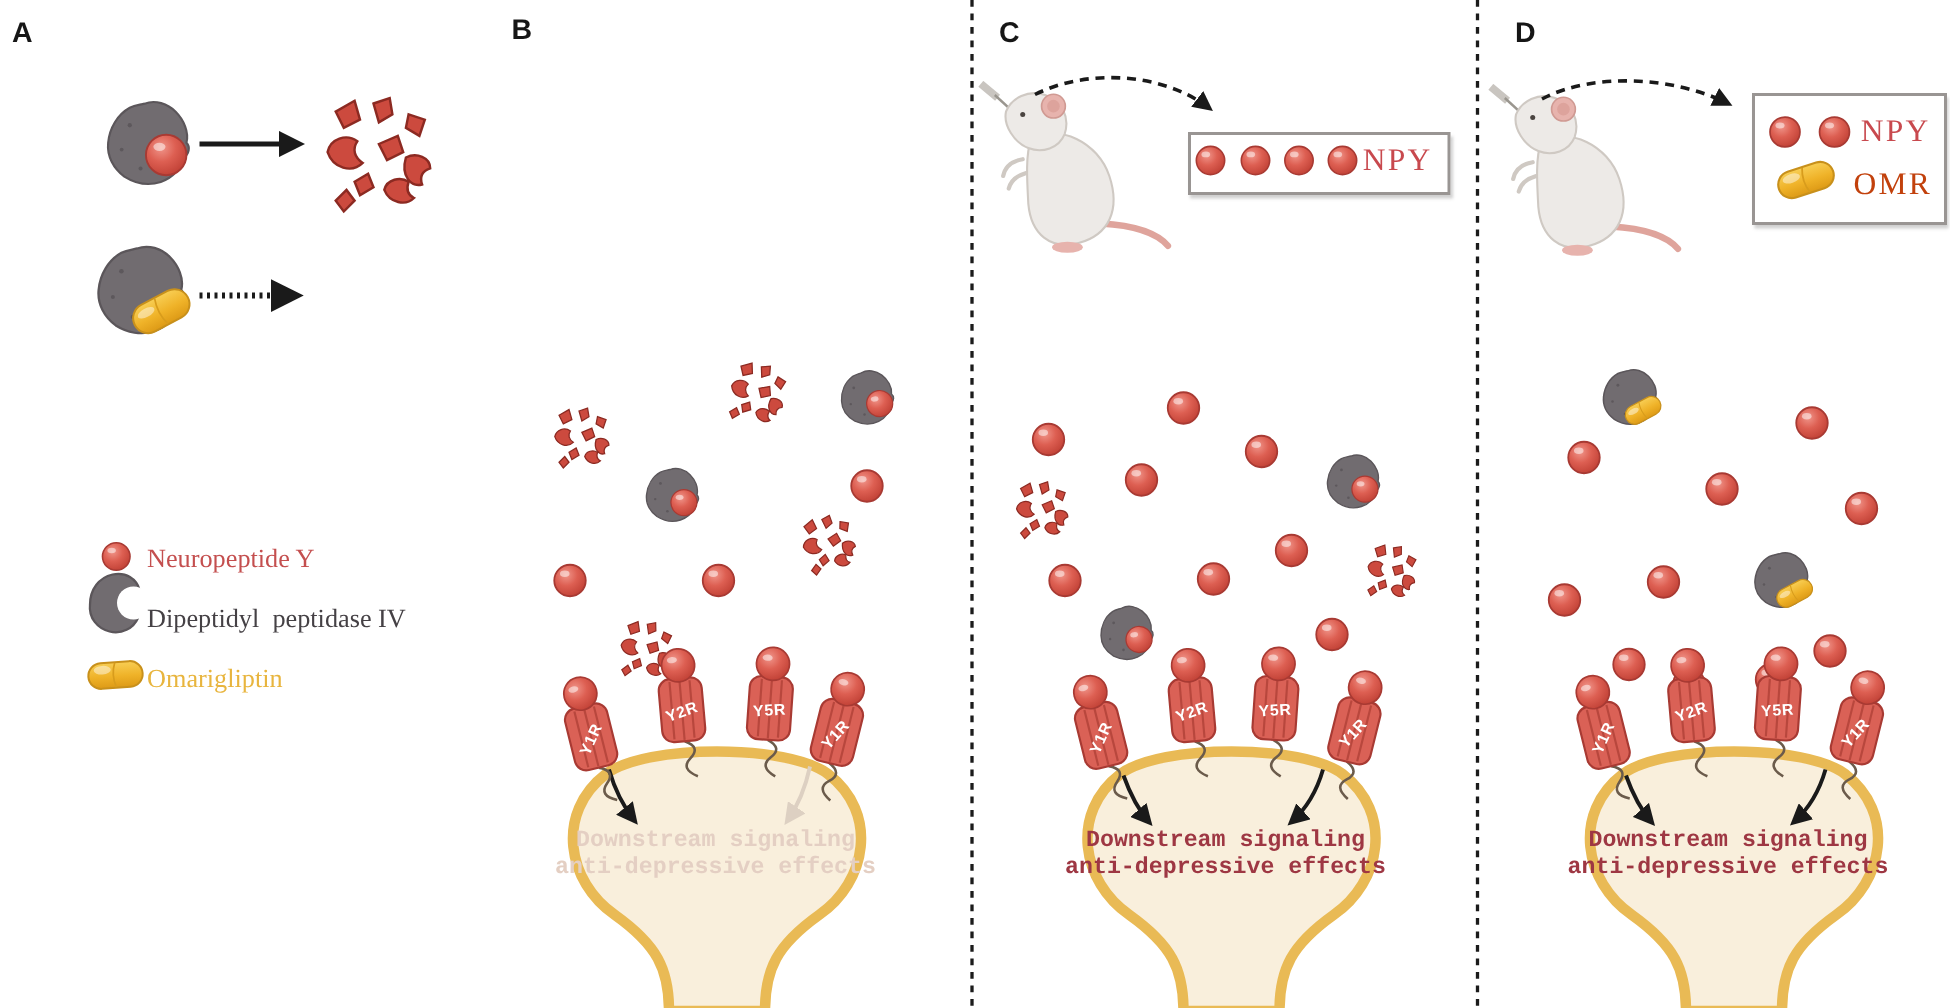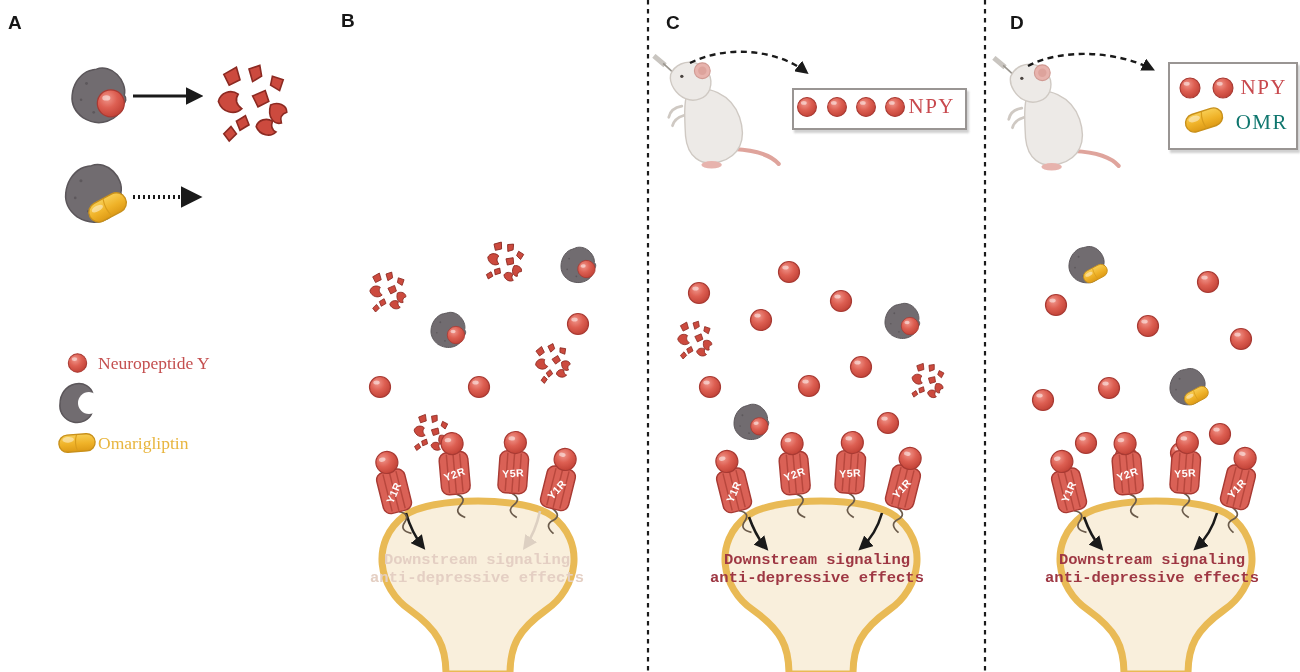--- a/index.html
+++ b/index.html
@@ -3,42 +3,42 @@
 <meta charset="utf-8">
 <style>
   html,body{margin:0;padding:0;background:#fff;}
   #canvas{
     position:relative;width:1300px;height:672px;background:#ffffff;
     font-family:"Liberation Sans", sans-serif;overflow:hidden;
   }
   .panel-label{position:absolute;font-weight:bold;font-size:19px;color:#161616;z-index:7;}
   
   .legend{position:absolute;left:56px;top:343px;z-index:2;}
-  .legend-row{display:flex;align-items:center;height:40px;}
+  .legend-row{display:flex;align-items:flex-end;height:40px;}
   .legend-icon{width:42px;display:flex;justify-content:center;align-items:center;}
   .legend-label{font-family:"Liberation Serif", serif;font-size:17.5px;white-space:pre;}
   .legend-row.npy .legend-label{color:#c44f4f;}
   .legend-row.dpp .legend-label{color:#454145;}
   .legend-row.omr .legend-label{color:#e8b53e;}
   
   .bulb{position:absolute;top:478px;width:232px;height:196px;z-index:1;}
   .bulb svg{display:block;width:100%;height:100%;}
   
   .downstream{
     position:absolute;width:240px;text-align:center;z-index:5;
     font-family:Liberation Mono, monospace;font-weight:bold;
     font-size:15.5px;line-height:18px;color:#9e3743;
   }
   .downstream.muted{color:#e4cfc3;}
   
   .inj-box{position:absolute;background:#ffffff;border:2px solid #999593;
     box-shadow:1.5px 2.5px 2px rgba(120,120,120,.35);z-index:2;}
   .box-label{position:absolute;font-family:"Liberation Serif", serif;font-size:21px;letter-spacing:1.5px;}
   .box-label.npy{color:#c8494e;}
-  .box-label.omr{color:#0f766e;}
+  .box-label.omr{color:#c2410c;}
   
   .scene-item{position:absolute;z-index:3;pointer-events:none;}
   .scene-item svg{display:block;}
   .receptor{position:absolute;z-index:6;}
   .receptor svg{display:block;}
   .rlabel{font-family:"Liberation Sans", sans-serif;font-size:11px;font-weight:bold;
     fill:#ffffff;letter-spacing:.5px;}
   .mouse{position:absolute;z-index:2;}
   #overlay{position:absolute;left:0;top:0;z-index:4;pointer-events:none;}
   .hidden-defs{position:absolute;width:0;height:0;overflow:hidden;}
@@ -84,20 +84,21 @@
 </span>
       <span class="legend-label">Neuropeptide Y</span>
     </div>
     <div class="legend-row dpp">
       <span class="legend-icon">
   <svg width="38" height="42" viewBox="0 0 38 42">
     <path d="M17,2 C26,0 33,5 35,12 C36,16 35,19 33,21 C35,24 36,28 34,31 C31,38 23,42 15,40 C7,38 1,31 2,22 C2,12 8,4 17,2 Z" fill="#716c70" stroke="#5b565a" stroke-width="1.5"></path>
     <circle cx="31" cy="21" r="11" fill="#ffffff"></circle>
   </svg>
 </span>
+      <span class="legend-label">Dipeptidyl  peptidase IV</span>
     </div>
     <div class="legend-row omr">
       <span class="legend-icon">
   <svg width="44" height="26" viewBox="0 0 44 26">
     <g transform="rotate(-4 22 13)">
       <rect x="3" y="4" width="38" height="18" rx="9" fill="url(#gpill)" stroke="#c8901b" stroke-width="1.4"></rect>
       <path d="M22,4.5 C20,10 20,16 22,21.5" stroke="#d89c1c" stroke-width="1.2" fill="none"></path>
       <ellipse cx="13" cy="9" rx="6" ry="3" fill="rgba(255,255,255,0.45)"></ellipse>
     </g>
   </svg>

